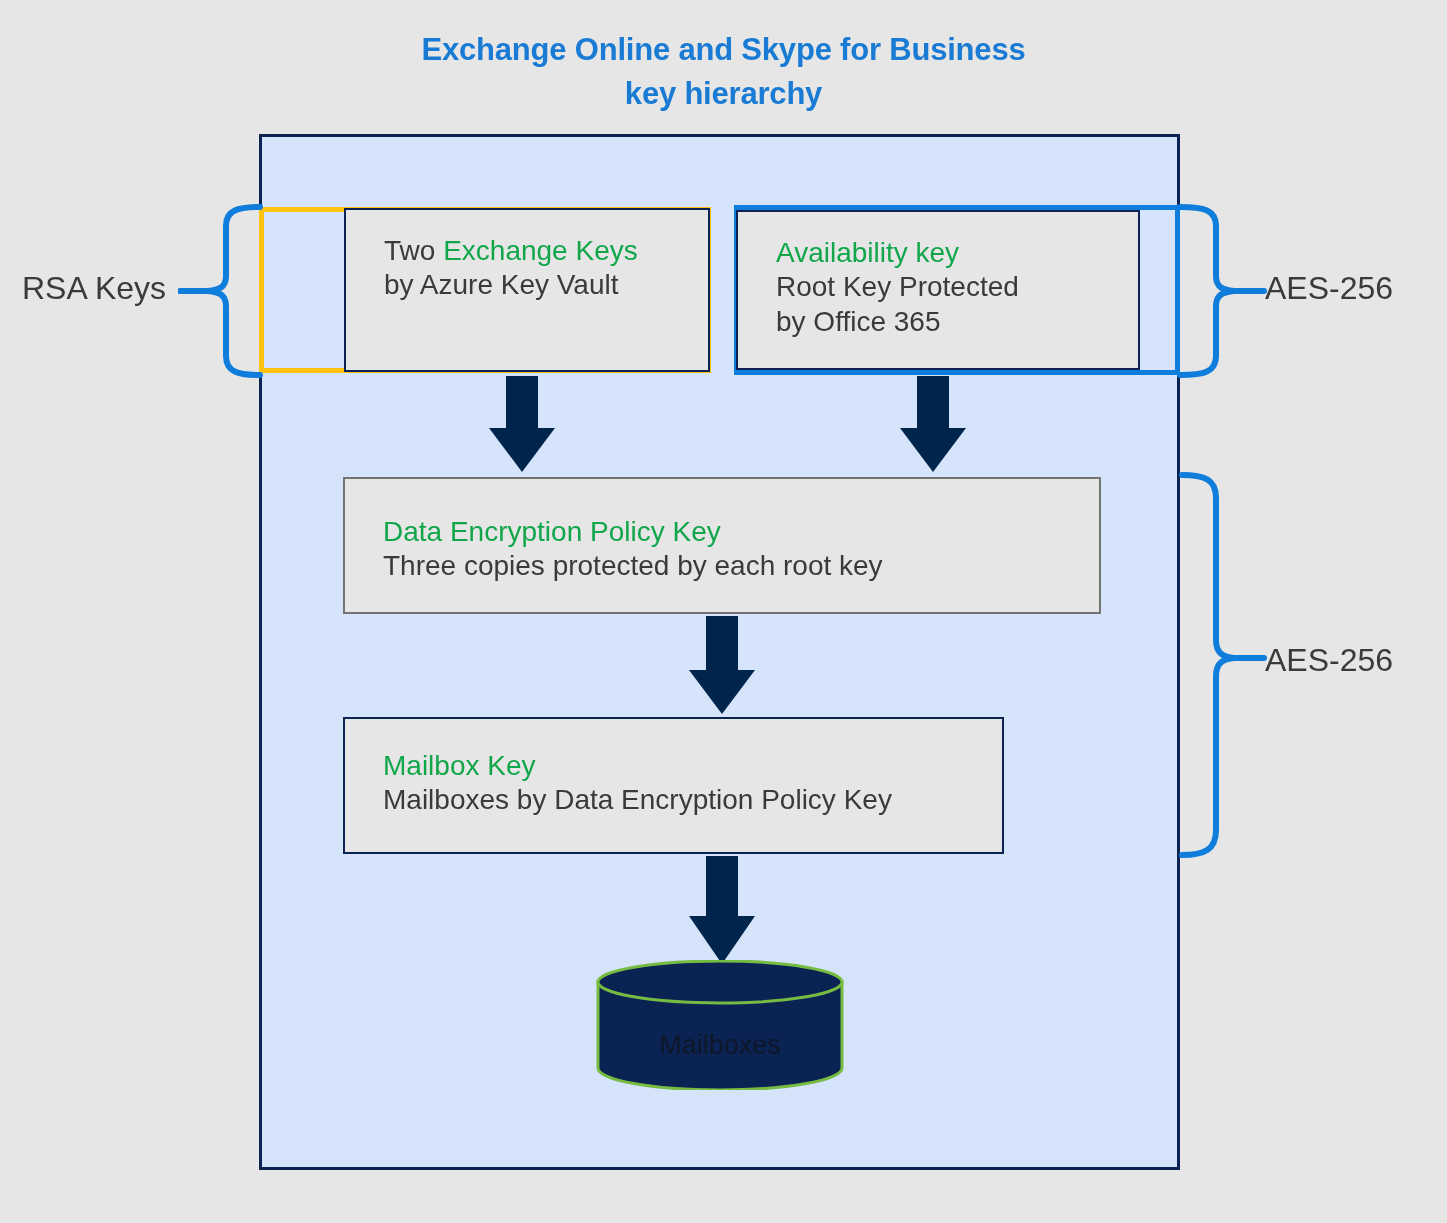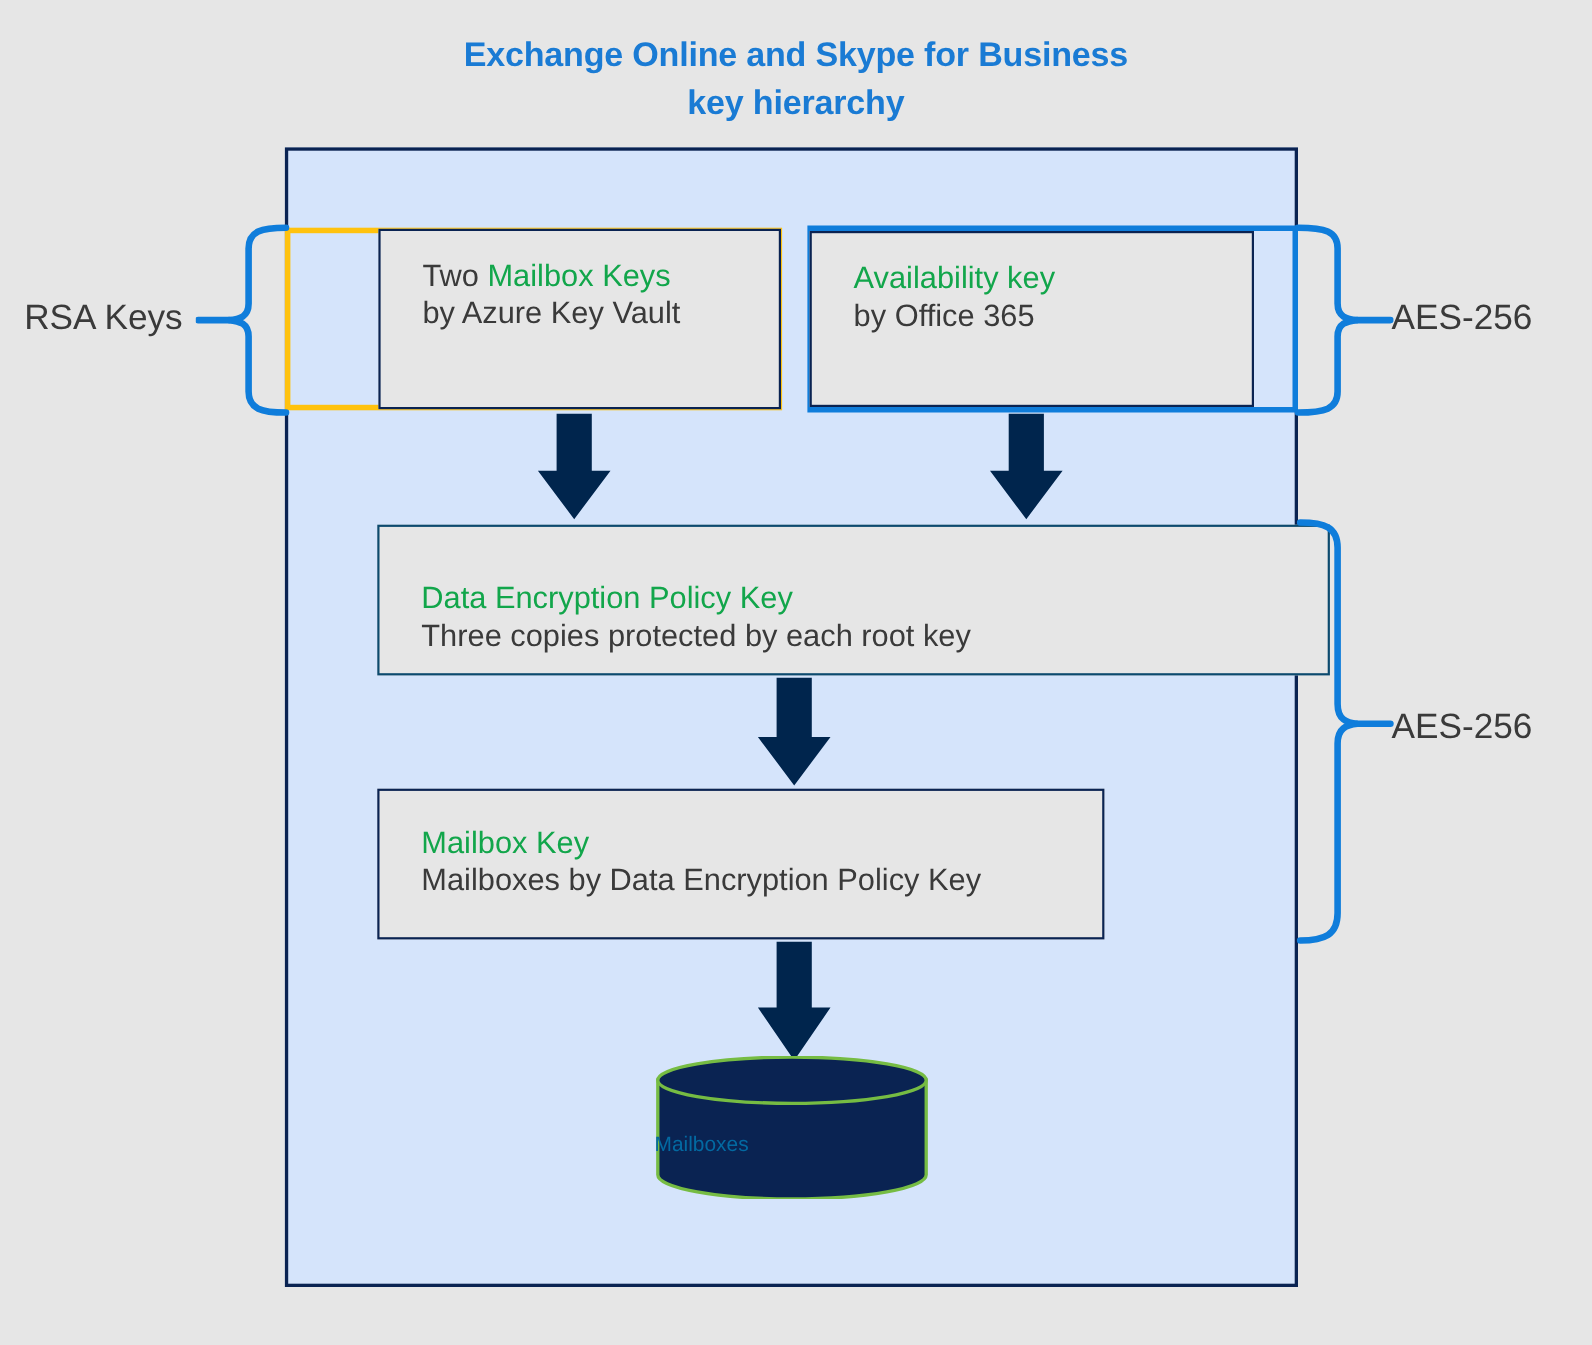--- a/index.html
+++ b/index.html
@@ -82,26 +82,26 @@
     top: 210px;
     width: 404px;
     height: 160px;
   }
 
   
   #dep-key-box {
     position: absolute;
     left: 343px;
     top: 477px;
-    width: 866px;
+    width: 758px;
     height: 137px;
     background: #e6e6e6;
-    border: 2px solid #0c4a6e;
-    box-sizing: border-box;
-    padding: 48px 0 0 38px;
+    border: 2px solid #737373;
+    box-sizing: border-box;
+    padding: 36px 0 0 38px;
   }
   #mailbox-key-box {
     position: absolute;
     left: 343px;
     top: 717px;
     width: 661px;
     height: 137px;
     background: #e6e6e6;
     border: 2px solid #0a2352;
     box-sizing: border-box;
@@ -143,46 +143,47 @@
     left: 595px;
     top: 960px;
     width: 250px;
     height: 130px;
   }
   #mailboxes-label {
     position: absolute;
     left: 595px;
     top: 1030px;
     width: 250px;
-    text-align: left;
-    font-size: 19px;
-    color: #0369a1;
+    text-align: center;
+    font-size: 27px;
+    color: #0f172a;
     pointer-events: none;
   }
 </style>
 </head>
 <body>
 
 <div id="diagram-title">
   <span class="t-line">Exchange Online and Skype for Business</span>
   <span class="t-line">key hierarchy</span>
 </div>
 
 <div id="outer-panel"></div>
 
 <div id="customer-key-wrap" class="key-wrap"></div>
 <div id="availability-key-wrap" class="key-wrap"></div>
 
 <div id="customer-key-box" class="key-box">
-  <span class="key-line"><span>Two </span><span class="green">Mailbox Keys</span></span>
+  <span class="key-line"><span>Two </span><span class="green">Exchange Keys</span></span>
   <span class="key-line">by Azure Key Vault</span>
 </div>
 
 <div id="availability-key-box" class="key-box">
   <span class="key-line green">Availability key</span>
+  <span class="key-line">Root Key Protected</span>
   <span class="key-line">by Office 365</span>
 </div>
 
 <div id="dep-key-box">
   <span class="key-line green">Data Encryption Policy Key</span>
   <span class="key-line">Three copies protected by each root key</span>
 </div>
 
 <div id="mailbox-key-box">
   <span class="key-line green">Mailbox Key</span>

